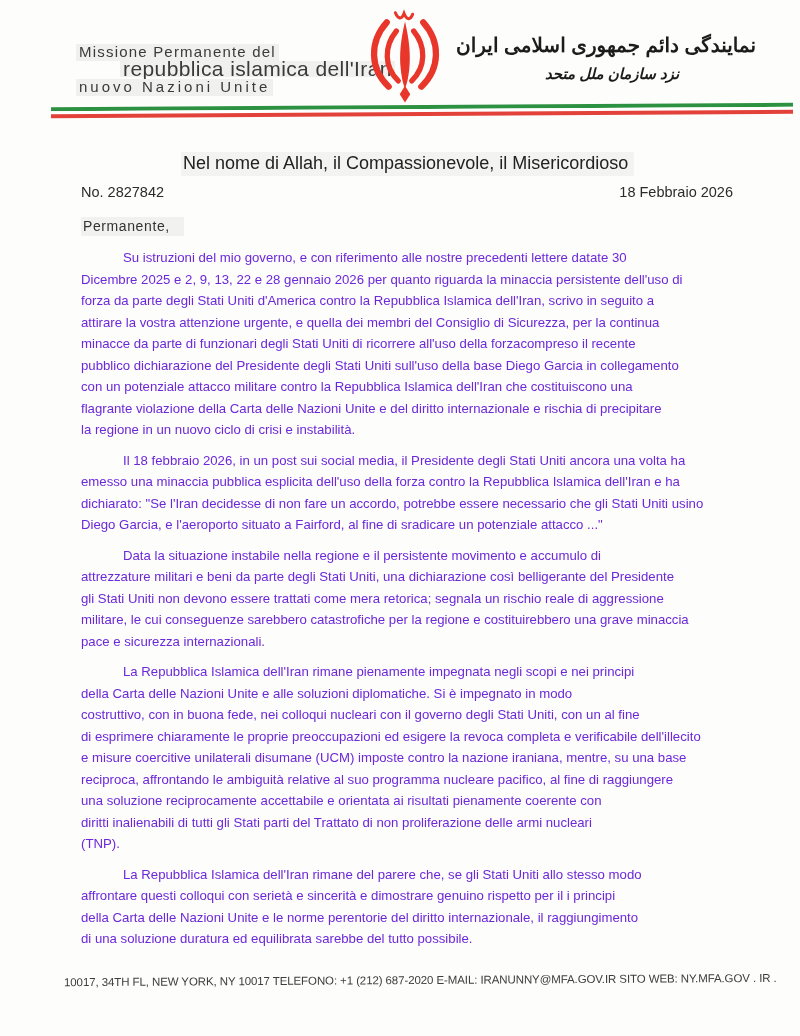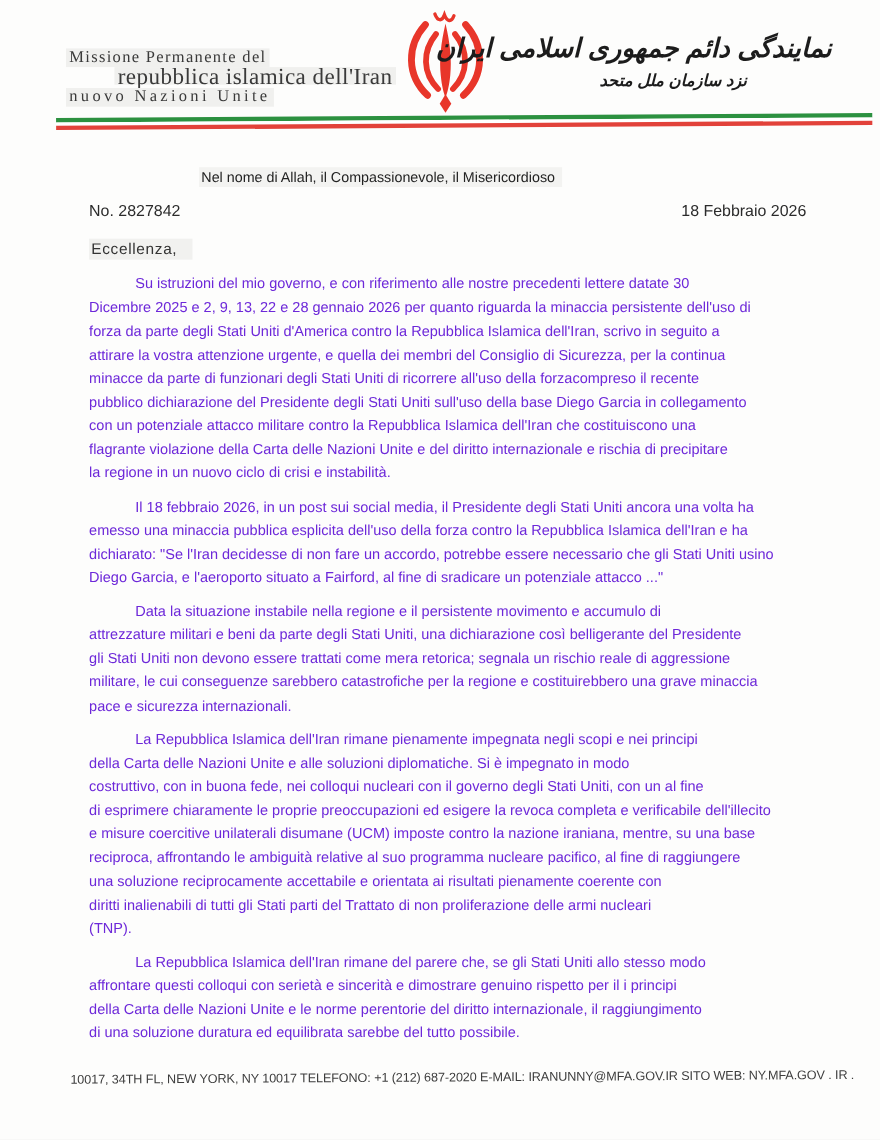--- a/index.html
+++ b/index.html
@@ -11,47 +11,47 @@
     position:relative;
     width:800px;
     height:1036px;
     margin:0 auto;
     background:#fdfdfc;
     overflow:hidden;
     color:#2b2b2b;
   }
   
   .lh-it{
-    position:absolute; left:60px; top:44px;
-    font-size:15px; line-height:16.5px; color:#3a3a3a;font-family:Liberation Serif, serif;
+    position:absolute; left:76px; top:44px;
+    font-size:15px; line-height:16.5px; color:#3a3a3a;
   }
   .lh-it .lh-line{ display:inline-block; background:#f0f0ee; padding:0 3px; white-space:nowrap;}
   .lh-it .l1{ letter-spacing:1.2px; }
   .lh-it .l2{ letter-spacing:0.4px; font-size:21px;margin-left:44px; }
   .lh-it .l3{ letter-spacing:3px; }
   .emblem{
     position:absolute; left:357px; top:5px; width:96px; height:100px;
   }
   .lh-fa{
     position:absolute; left:468px; top:30px; width:288px;
     direction:rtl; text-align:center; color:#1c1c1c;
   }
-  .lh-fa .fa1{ font-size:24px; font-weight:700; font-style:italic; line-height:30px; white-space:nowrap;}
+  .lh-fa .fa1{ font-size:20px; font-weight:700; line-height:30px; white-space:nowrap;}
   .lh-fa .fa2{ font-size:15px; font-weight:700; font-style:italic; line-height:22px; margin-top:3px;text-align:center;}
   .flag-rule{
     position:absolute; left:51px; top:105px; width:742px;
     transform:rotate(-0.35deg);
   }
   .flag-rule .green{ height:4px; background:#2c9140; }
   .flag-rule .white{ height:3px; background:#ffffff; }
   .flag-rule .red{ height:4px; background:#e2423a; }
   
   .bismillah{
     position:absolute; left:181px; top:152px;
-    font-size:13px; color:#222;
+    font-size:18px; color:#222;
     background:#f3f3f1; padding:1px 6px 2px 2px; white-space:nowrap;
   }
   .ref-row{
     position:absolute; left:81px; top:184px; width:652px;
     display:flex; justify-content:space-between;
     font-size:14.5px; color:#2b2b2b;text-align:right;
   }
   .salutation{
     position:absolute; left:81px; top:217px;
     font-size:14px; letter-spacing:0.6px; color:#333;
@@ -111,21 +111,21 @@
     <div class="red"></div>
   </div>
 
   <div class="bismillah">Nel nome di Allah, il Compassionevole, il Misericordioso</div>
 
   <div class="ref-row">
     <span>No. 2827842</span>
     <span>18 Febbraio 2026</span>
   </div>
 
-  <div class="salutation">Eccellenza,</div>
+  <div class="salutation">Permanente,</div>
 
   <div class="letter-body">
     <p>Su istruzioni del mio governo, e con riferimento alle nostre precedenti lettere datate 30<br>Dicembre 2025 e 2, 9, 13, 22 e 28 gennaio 2026 per quanto riguarda la minaccia persistente dell'uso di<br>forza da parte degli Stati Uniti d'America contro la Repubblica Islamica dell'Iran, scrivo in seguito a<br>attirare la vostra attenzione urgente, e quella dei membri del Consiglio di Sicurezza, per la continua<br>minacce da parte di funzionari degli Stati Uniti di ricorrere all'uso della forzacompreso il recente<br>pubblico dichiarazione del Presidente degli Stati Uniti sull'uso della base Diego Garcia in collegamento<br>con un potenziale attacco militare contro la Repubblica Islamica dell'Iran che costituiscono una<br>flagrante violazione della Carta delle Nazioni Unite e del diritto internazionale e rischia di precipitare<br>la regione in un nuovo ciclo di crisi e instabilità.</p>
     <p>Il 18 febbraio 2026, in un post sui social media, il Presidente degli Stati Uniti ancora una volta ha<br>emesso una minaccia pubblica esplicita dell'uso della forza contro la Repubblica Islamica dell'Iran e ha<br>dichiarato: "Se l'Iran decidesse di non fare un accordo, potrebbe essere necessario che gli Stati Uniti usino<br>Diego Garcia, e l'aeroporto situato a Fairford, al fine di sradicare un potenziale attacco ..."</p>
     <p>Data la situazione instabile nella regione e il persistente movimento e accumulo di<br>attrezzature militari e beni da parte degli Stati Uniti, una dichiarazione così belligerante del Presidente<br>gli Stati Uniti non devono essere trattati come mera retorica; segnala un rischio reale di aggressione<br>militare, le cui conseguenze sarebbero catastrofiche per la regione e costituirebbero una grave minaccia<br>pace e sicurezza internazionali.</p>
     <p>La Repubblica Islamica dell'Iran rimane pienamente impegnata negli scopi e nei principi<br>della Carta delle Nazioni Unite e alle soluzioni diplomatiche. Si è impegnato in modo<br>costruttivo, con in buona fede, nei colloqui nucleari con il governo degli Stati Uniti, con un al fine<br>di esprimere chiaramente le proprie preoccupazioni ed esigere la revoca completa e verificabile dell'illecito<br>e misure coercitive unilaterali disumane (UCM) imposte contro la nazione iraniana, mentre, su una base<br>reciproca, affrontando le ambiguità relative al suo programma nucleare pacifico, al fine di raggiungere<br>una soluzione reciprocamente accettabile e orientata ai risultati pienamente coerente con<br>diritti inalienabili di tutti gli Stati parti del Trattato di non proliferazione delle armi nucleari<br>(TNP).</p>
     <p>La Repubblica Islamica dell'Iran rimane del parere che, se gli Stati Uniti allo stesso modo<br>affrontare questi colloqui con serietà e sincerità e dimostrare genuino rispetto per il i principi<br>della Carta delle Nazioni Unite e le norme perentorie del diritto internazionale, il raggiungimento<br>di una soluzione duratura ed equilibrata sarebbe del tutto possibile.</p>
   </div>
 
   <div class="letter-footer">10017, 34TH FL, NEW YORK, NY 10017 TELEFONO: +1 (212) 687-2020 E-MAIL: IRANUNNY@MFA.GOV.IR SITO WEB: NY.MFA.GOV . IR .</div>

